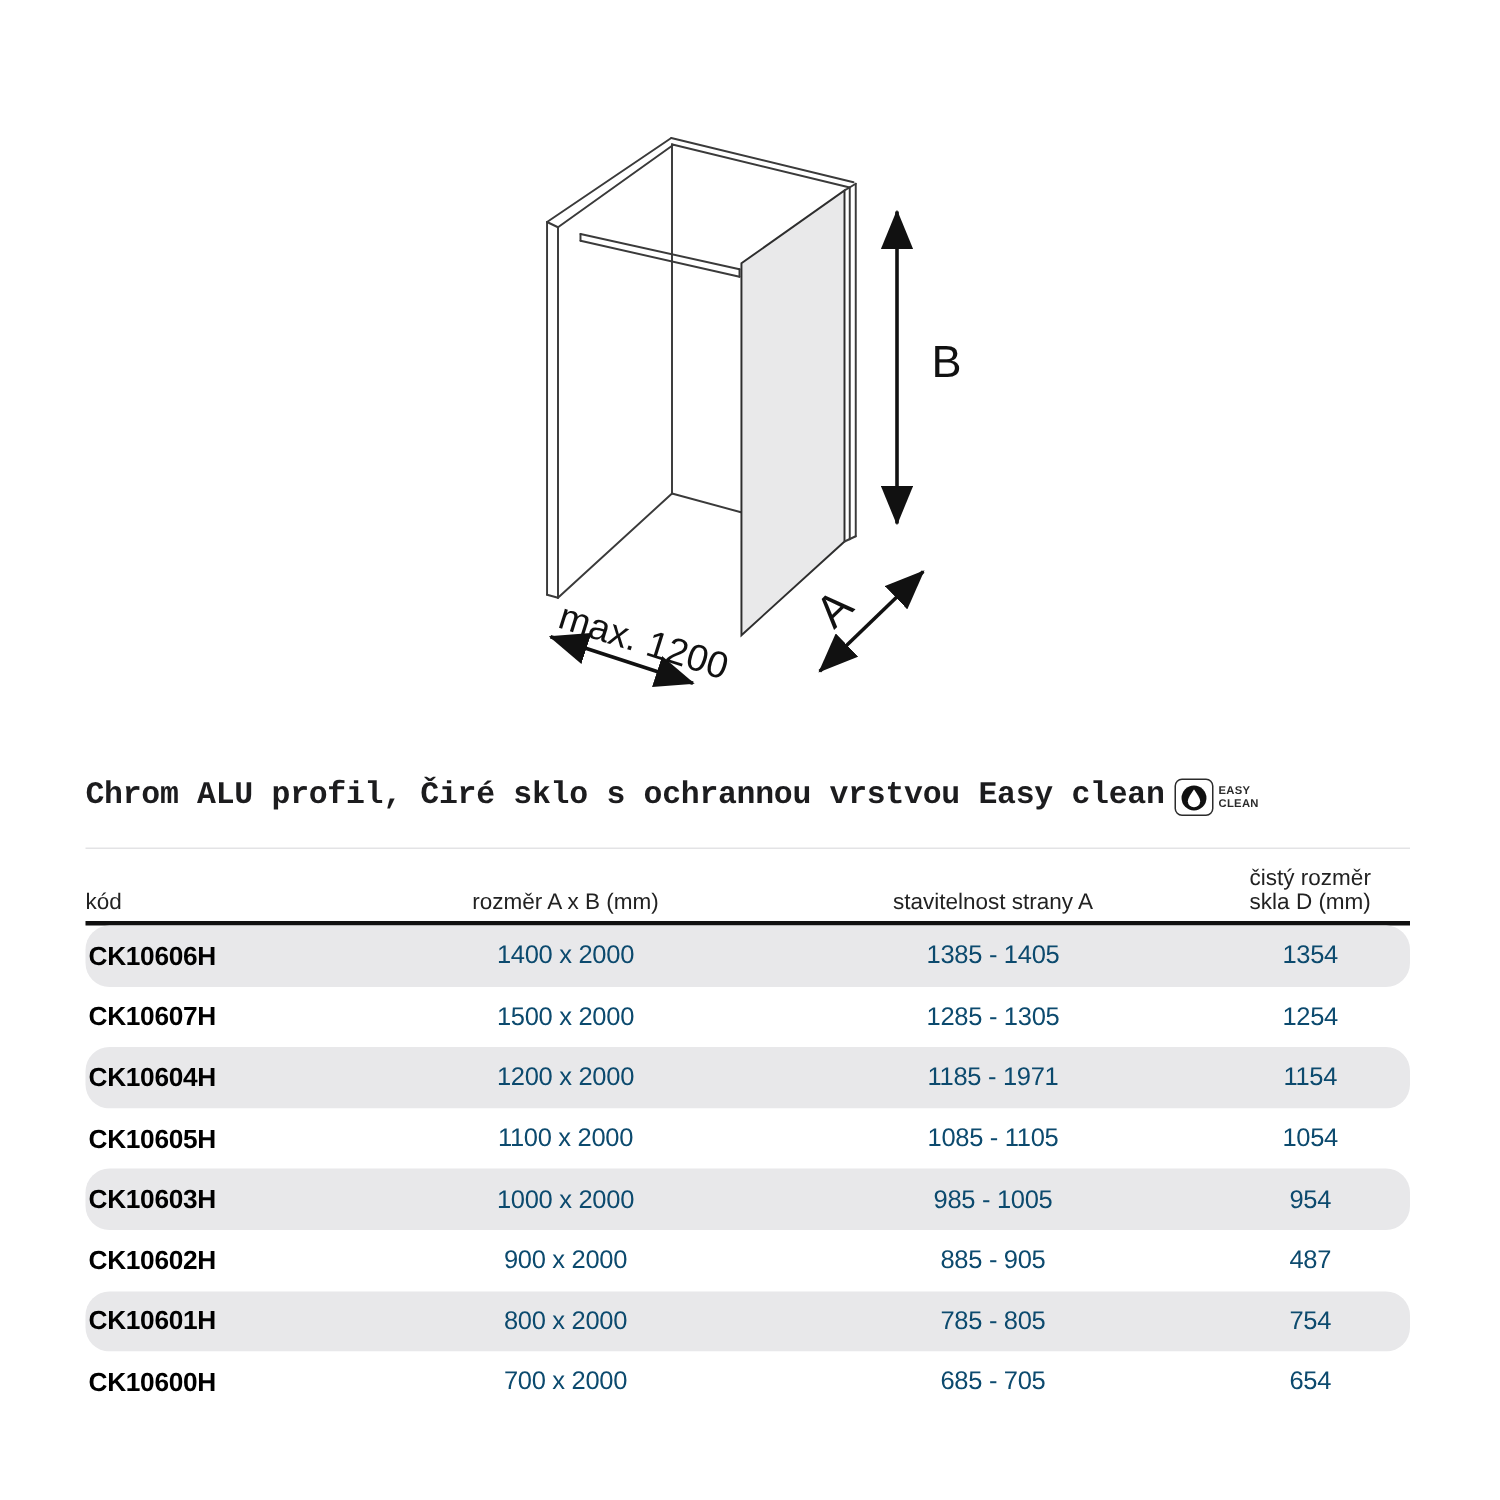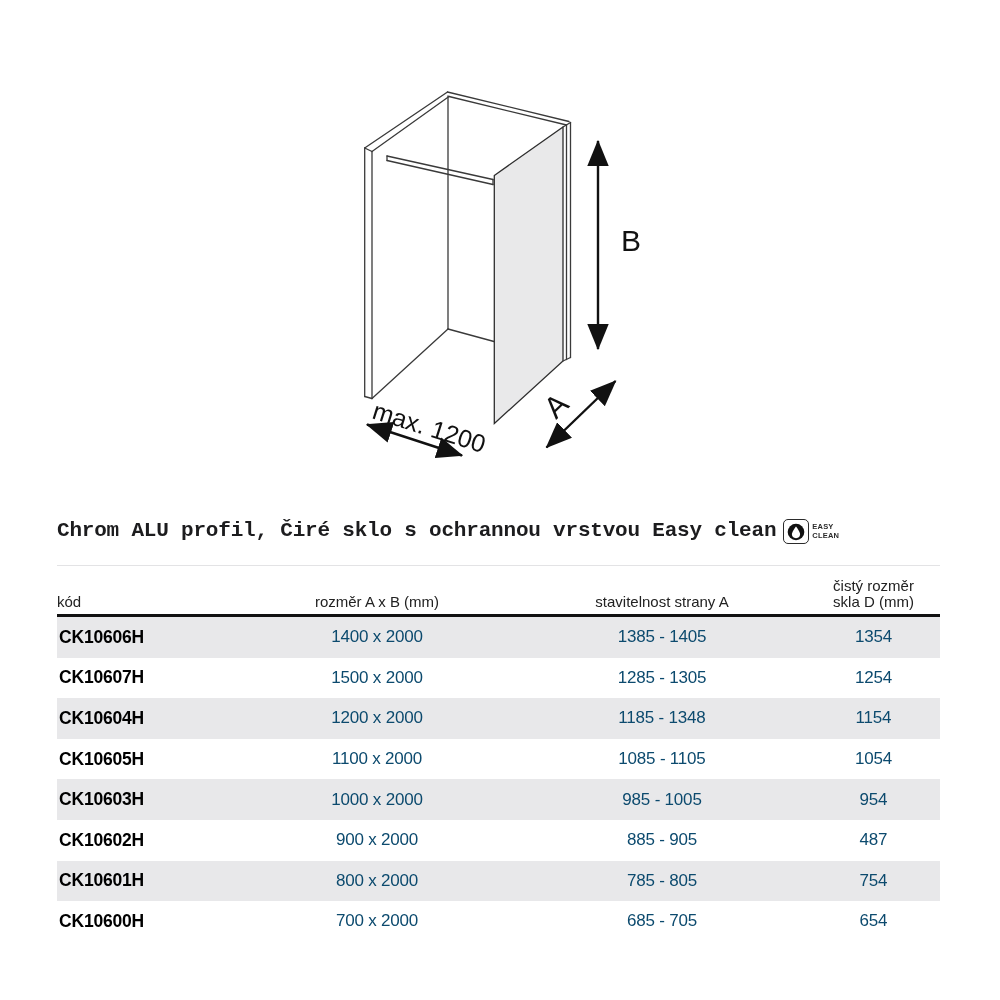--- a/index.html
+++ b/index.html
@@ -36,21 +36,21 @@
   .spec-table{position:absolute;left:57px;top:565px;width:883px;}
   .thead{
     display:grid;grid-template-columns:180px 280px 290px 133px;
     align-items:end;height:44px;border-bottom:3px solid #111111;
     padding-bottom:4px;box-sizing:content-box;border-top:1px solid #e3e3e5;
   }
   .thead .th{font-size:15px;color:#222222;line-height:16px;text-align:center;}
   .thead .th.first{text-align:left;}
   .tbody .row{
     display:grid;grid-template-columns:180px 280px 290px 133px;
-    align-items:center;height:40.6px;
+    align-items:center;height:40.6px;border-radius:16px;
   }
   .tbody .row:nth-child(odd){background:#e8e8ea;}
   .tbody .row:nth-child(even){background:#ffffff;}
   .cell{font-size:17px;color:#0c4a6e;text-align:center;letter-spacing:-0.2px;}
   .cell.code{font-weight:700;color:#000000;text-align:left;padding-left:2px;font-size:17.5px;}
 </style>
 </head>
 <body>
 
 <div class="page">
@@ -152,21 +152,21 @@
       </div>
       <div class="row">
         <div class="cell code">CK10607H</div>
         <div class="cell">1500 x 2000</div>
         <div class="cell">1285 - 1305</div>
         <div class="cell">1254</div>
       </div>
       <div class="row">
         <div class="cell code">CK10604H</div>
         <div class="cell">1200 x 2000</div>
-        <div class="cell">1185 - 1348</div>
+        <div class="cell">1185 - 1971</div>
         <div class="cell">1154</div>
       </div>
       <div class="row">
         <div class="cell code">CK10605H</div>
         <div class="cell">1100 x 2000</div>
         <div class="cell">1085 - 1105</div>
         <div class="cell">1054</div>
       </div>
       <div class="row">
         <div class="cell code">CK10603H</div>

